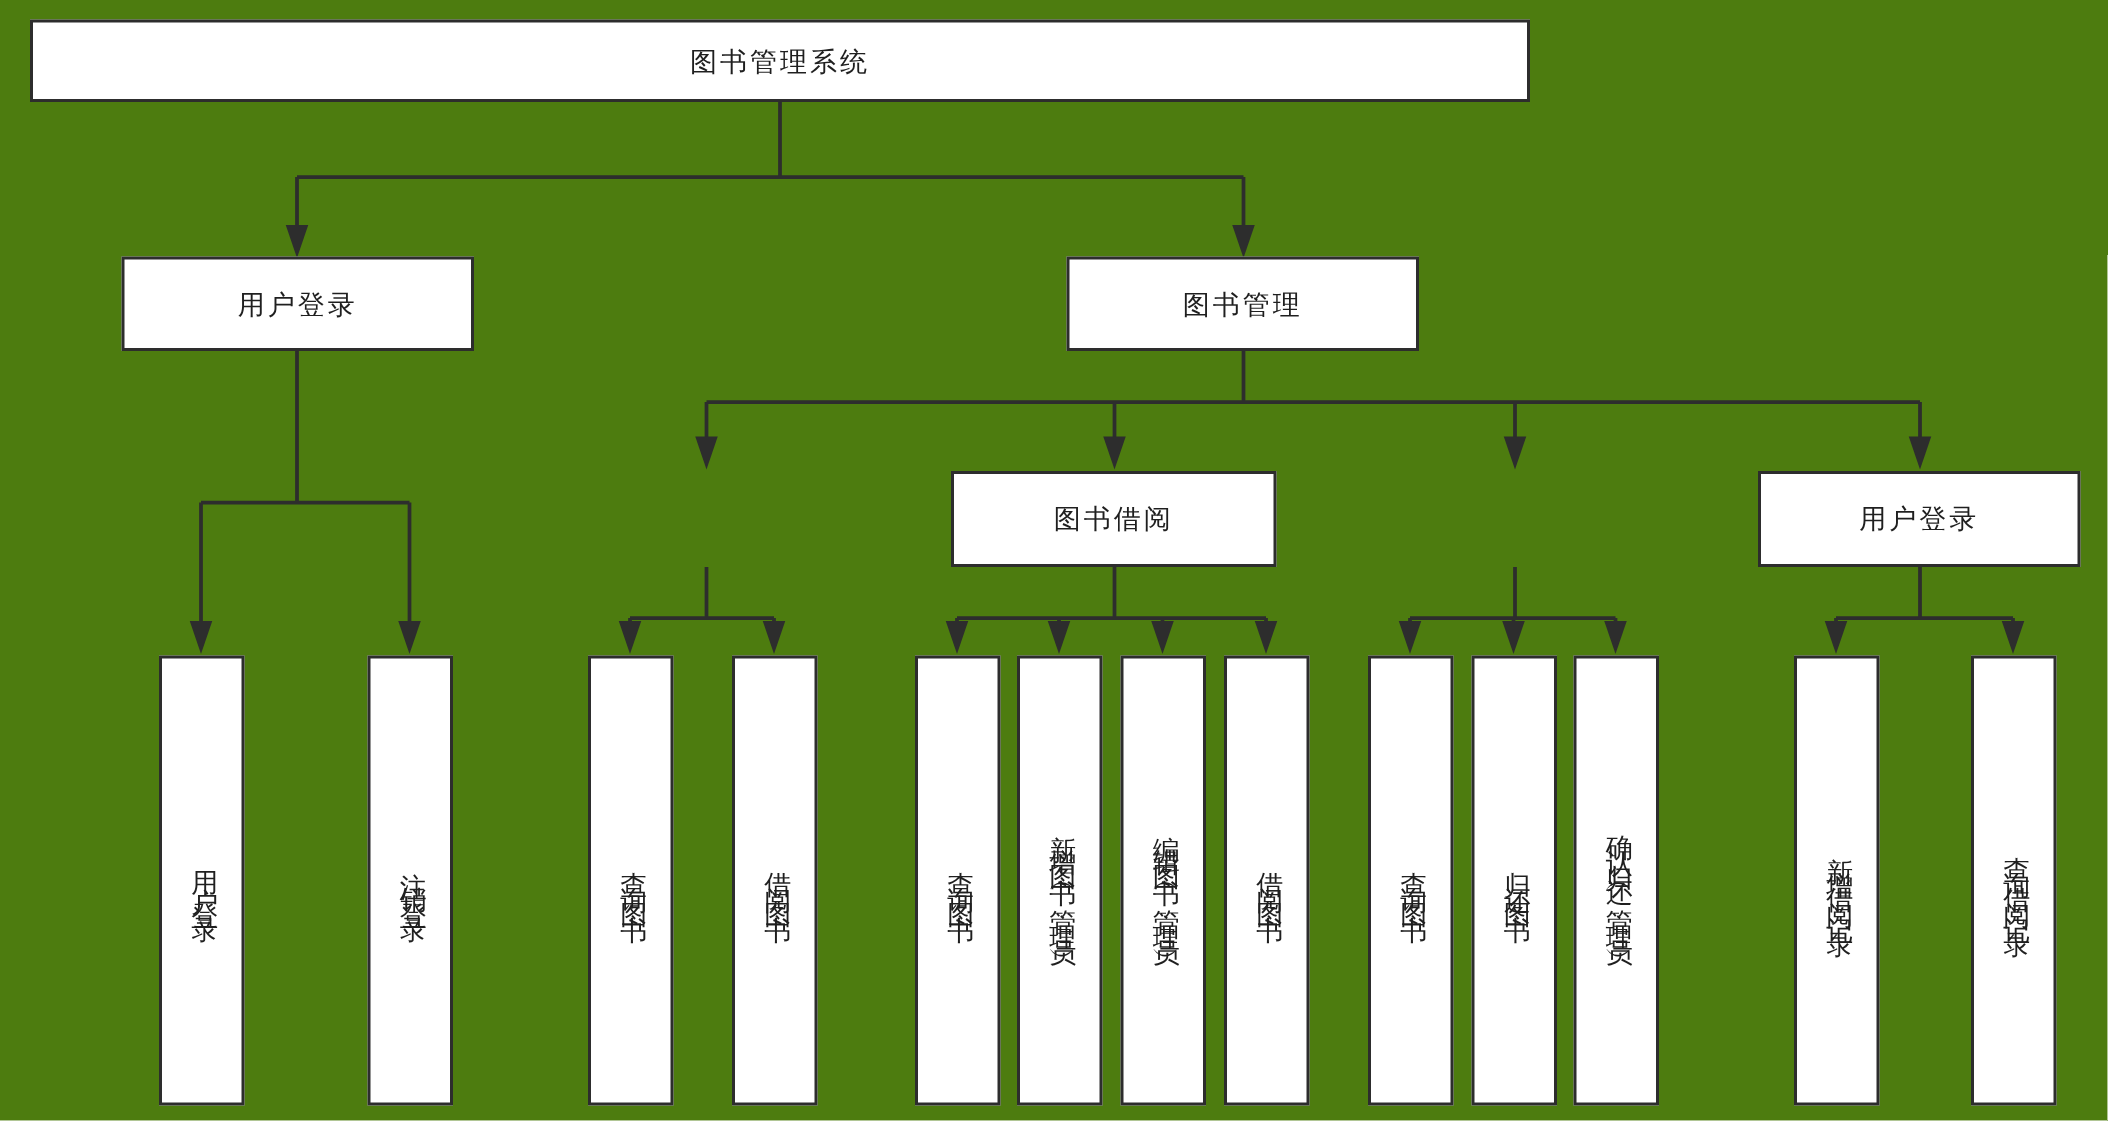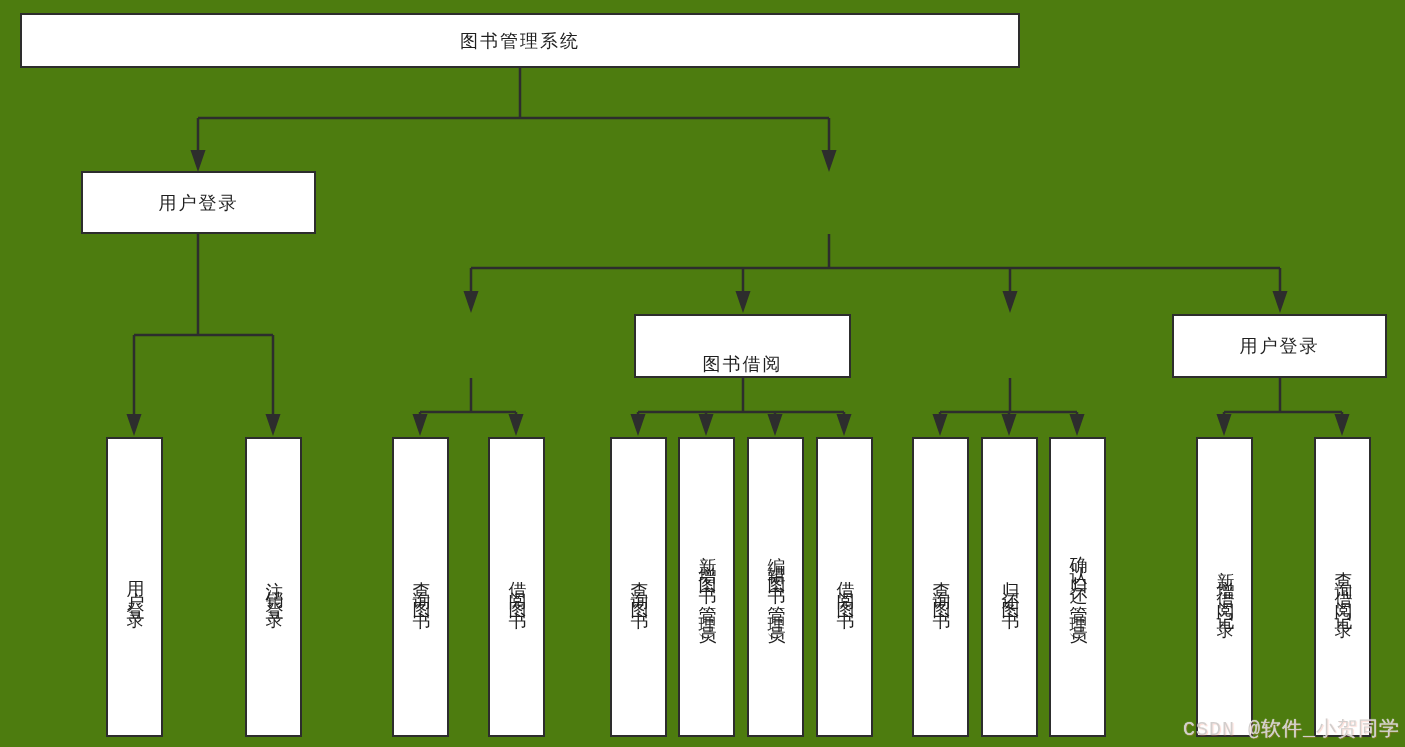--- a/index.html
+++ b/index.html
@@ -38,21 +38,21 @@
     font-size: 18px;
     line-height: 1;
     letter-spacing: 10px;
     white-space: nowrap;
   }
   
   #n-root       { left: 20px;   top: 13px;  width: 1000px; height: 55px; }
   #n-user-login { left: 81px;   top: 171px; width: 235px;  height: 63px; }
   #n-book-mgmt  { left: 711px;  top: 171px; width: 235px;  height: 63px; }
   #n-new-book   { left: 362px;  top: 314px; width: 217px;  height: 64px; }
-  #n-borrowing  { left: 634px;  top: 314px; width: 217px;  height: 64px; align-items: flex-end; }
+  #n-borrowing  { left: 634px;  top: 314px; width: 217px;  height: 64px; }
   #n-current    { left: 903px;  top: 314px; width: 215px;  height: 64px; }
   #n-records    { left: 1172px; top: 314px; width: 215px;  height: 64px; }
   .leaf { top: 437px; width: 57px; height: 300px; }
   #l-login    { left: 106px; }
   #l-logout   { left: 245px; }
   #l-nb-q     { left: 392px; }
   #l-nb-b     { left: 488px; }
   #l-bb-q     { left: 610px; }
   #l-bb-add   { left: 678px; }
   #l-bb-edit  { left: 747px; }
@@ -112,20 +112,23 @@
     </g>
   </svg>
 
   <div class="node" id="n-root">
     <span class="lbl">图书管理系统</span>
   </div>
 
   <div class="node" id="n-user-login">
     <span class="lbl">用户登录</span>
   </div>
+  <div class="node" id="n-book-mgmt">
+    <span class="lbl">图书管理</span>
+  </div>
 
   <div class="node" id="n-borrowing">
     <span class="lbl">图书借阅</span>
   </div>
   <div class="node" id="n-records">
     <span class="lbl">用户登录</span>
   </div>
 
   <div class="node leaf" id="l-login">
     <span class="vlbl">用户登录</span>
@@ -164,15 +167,14 @@
     <span class="vlbl">确认归还（管理员）</span>
   </div>
 
   <div class="node leaf" id="l-br-add">
     <span class="vlbl">新增借阅记录</span>
   </div>
   <div class="node leaf" id="l-br-q">
     <span class="vlbl">查询借阅记录</span>
   </div>
 
-  <div class="watermark">CSDN @软件_小贺同学</div>
 
 </div>
 
 </body></html>

